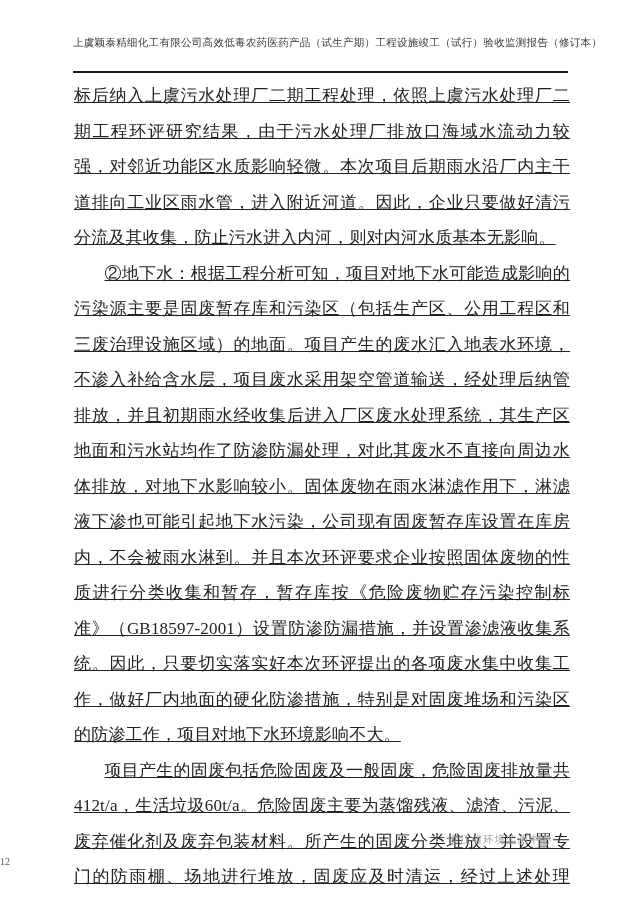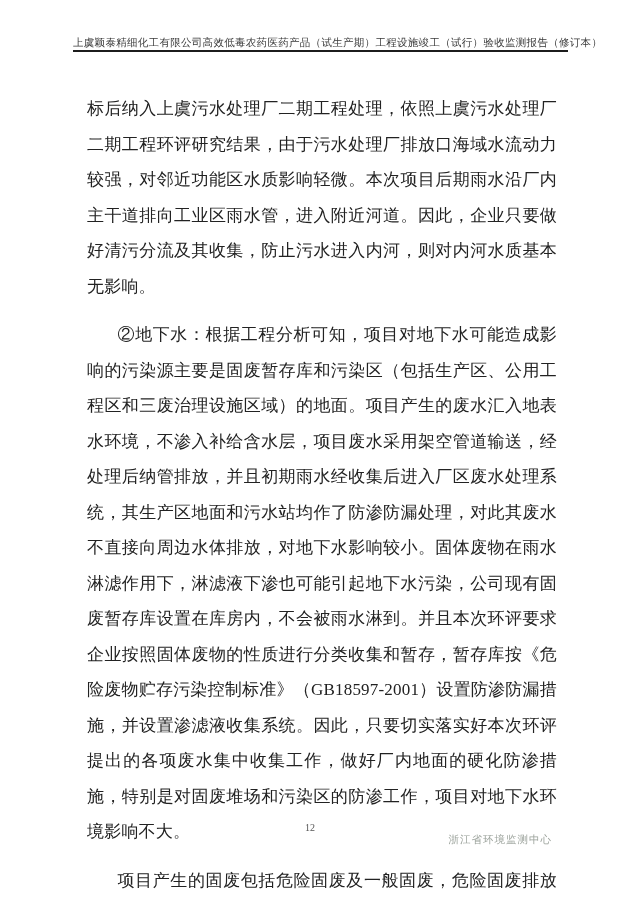--- a/index.html
+++ b/index.html
@@ -20,52 +20,53 @@
   
   .doc-header {
     position: absolute;
     top: 36px;
     left: 73px;
     right: 68px;
     text-align: center;
     font-size: 10.5px;
     letter-spacing: 0.3px;
     color: #3a3a3a;
-    padding-bottom: 0;
+    padding-bottom: 21px;
     border-bottom: 2px solid #1c1c1c;
     filter: blur(0.45px);
     white-space: nowrap;
   }
   
   .doc-body {
     position: absolute;
     top: 78px;
     left: 74px;
     right: 66px;
     color: #222222;
     font-size: 17px;
     line-height: 35.5px;
     text-align: justify;
     letter-spacing: 0.2px;
     filter: blur(0.3px);
   }
   .doc-body p {
-    margin: 13px;
+    margin: 0;
     padding: 0;
+    text-decoration: underline;
   }
   .doc-body p.indent {
     text-indent: 1.8em;
   }
   
   .footer-pagenum {
     position: absolute;
-    top: 822px;
+    top: 856px;
     left: 0;
     width: 620px;
-    text-align: center;
+    text-align: left;
     font-size: 10px;
     color: #555555;
     filter: blur(0.3px);
   }
   .footer-org {
     position: absolute;
     top: 833px;
     right: 84px;
     font-size: 10.5px;
     letter-spacing: 1px;

